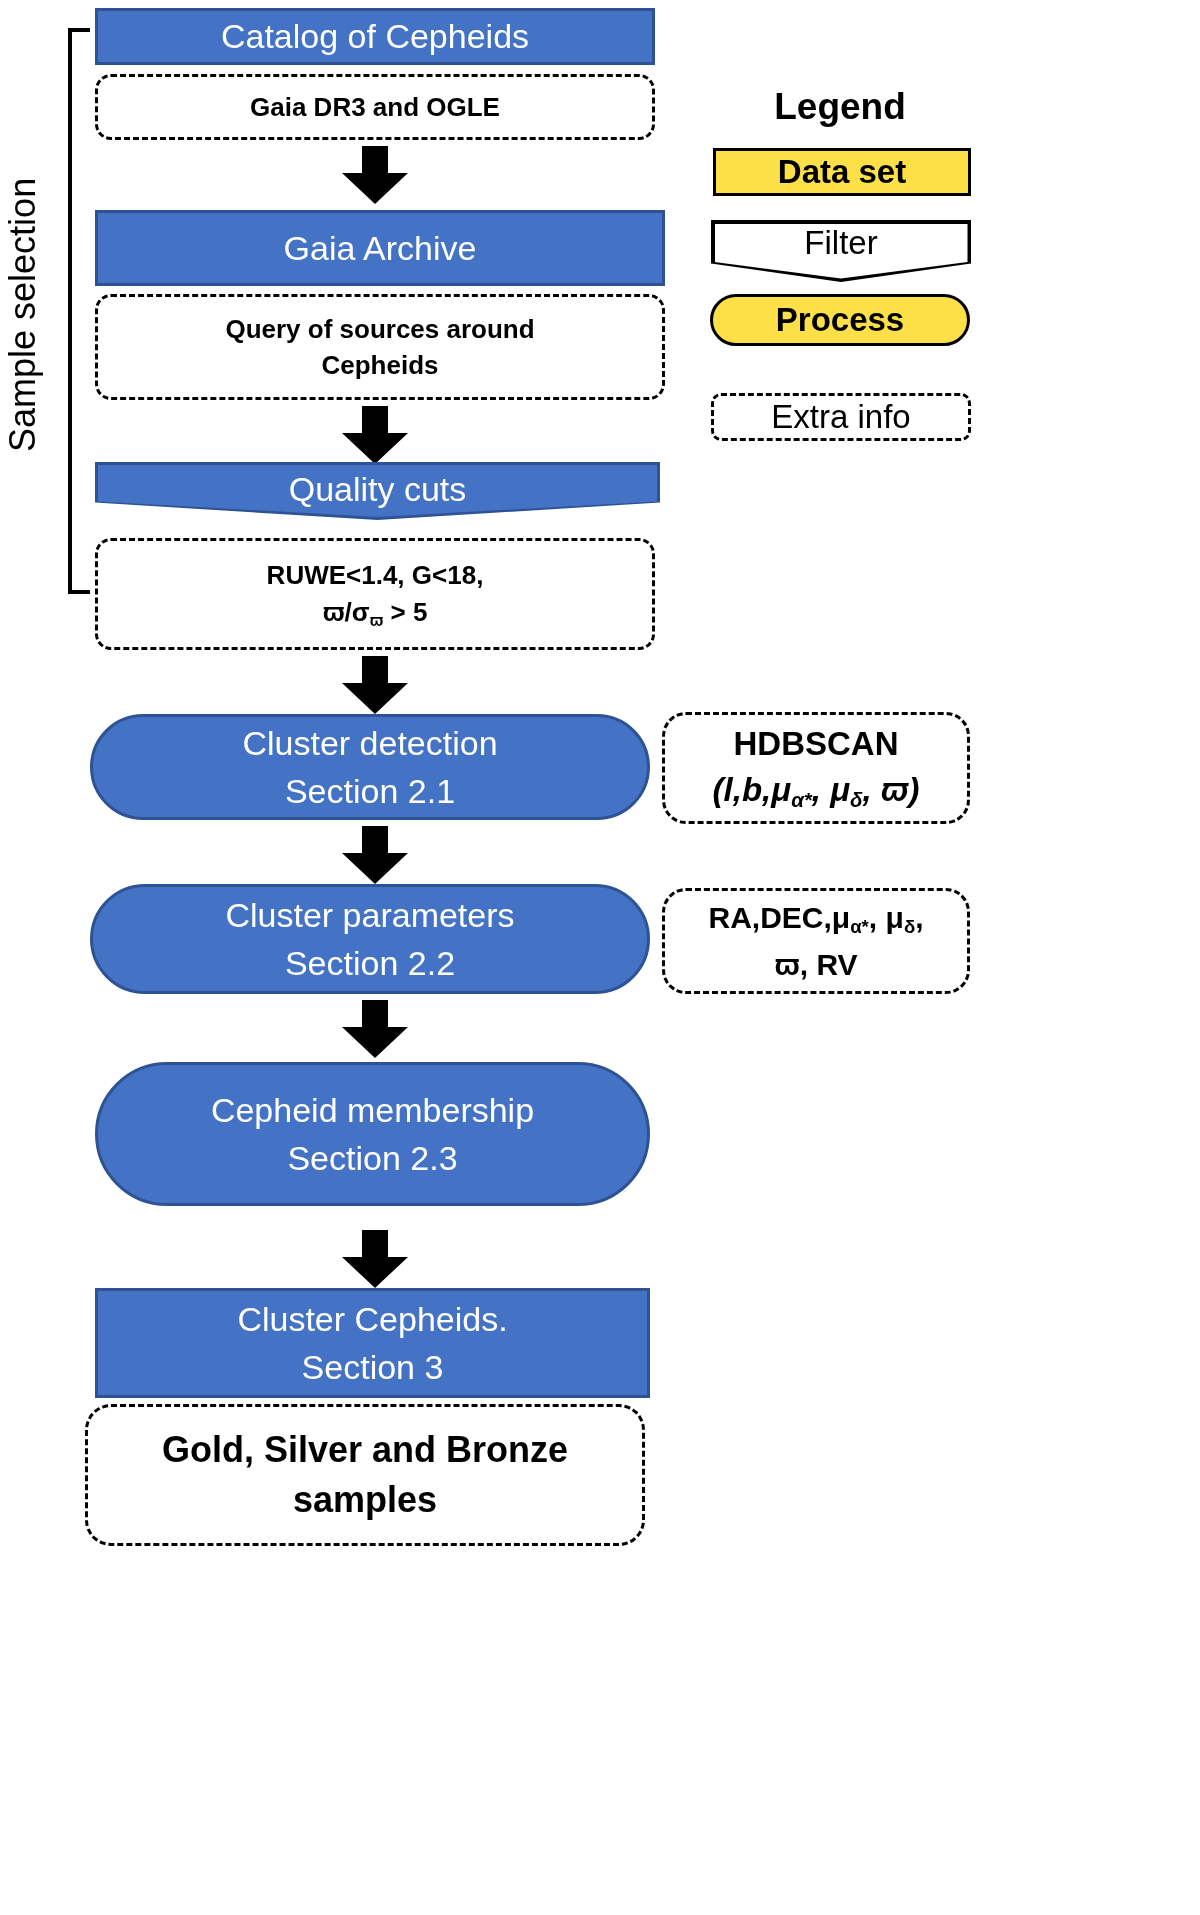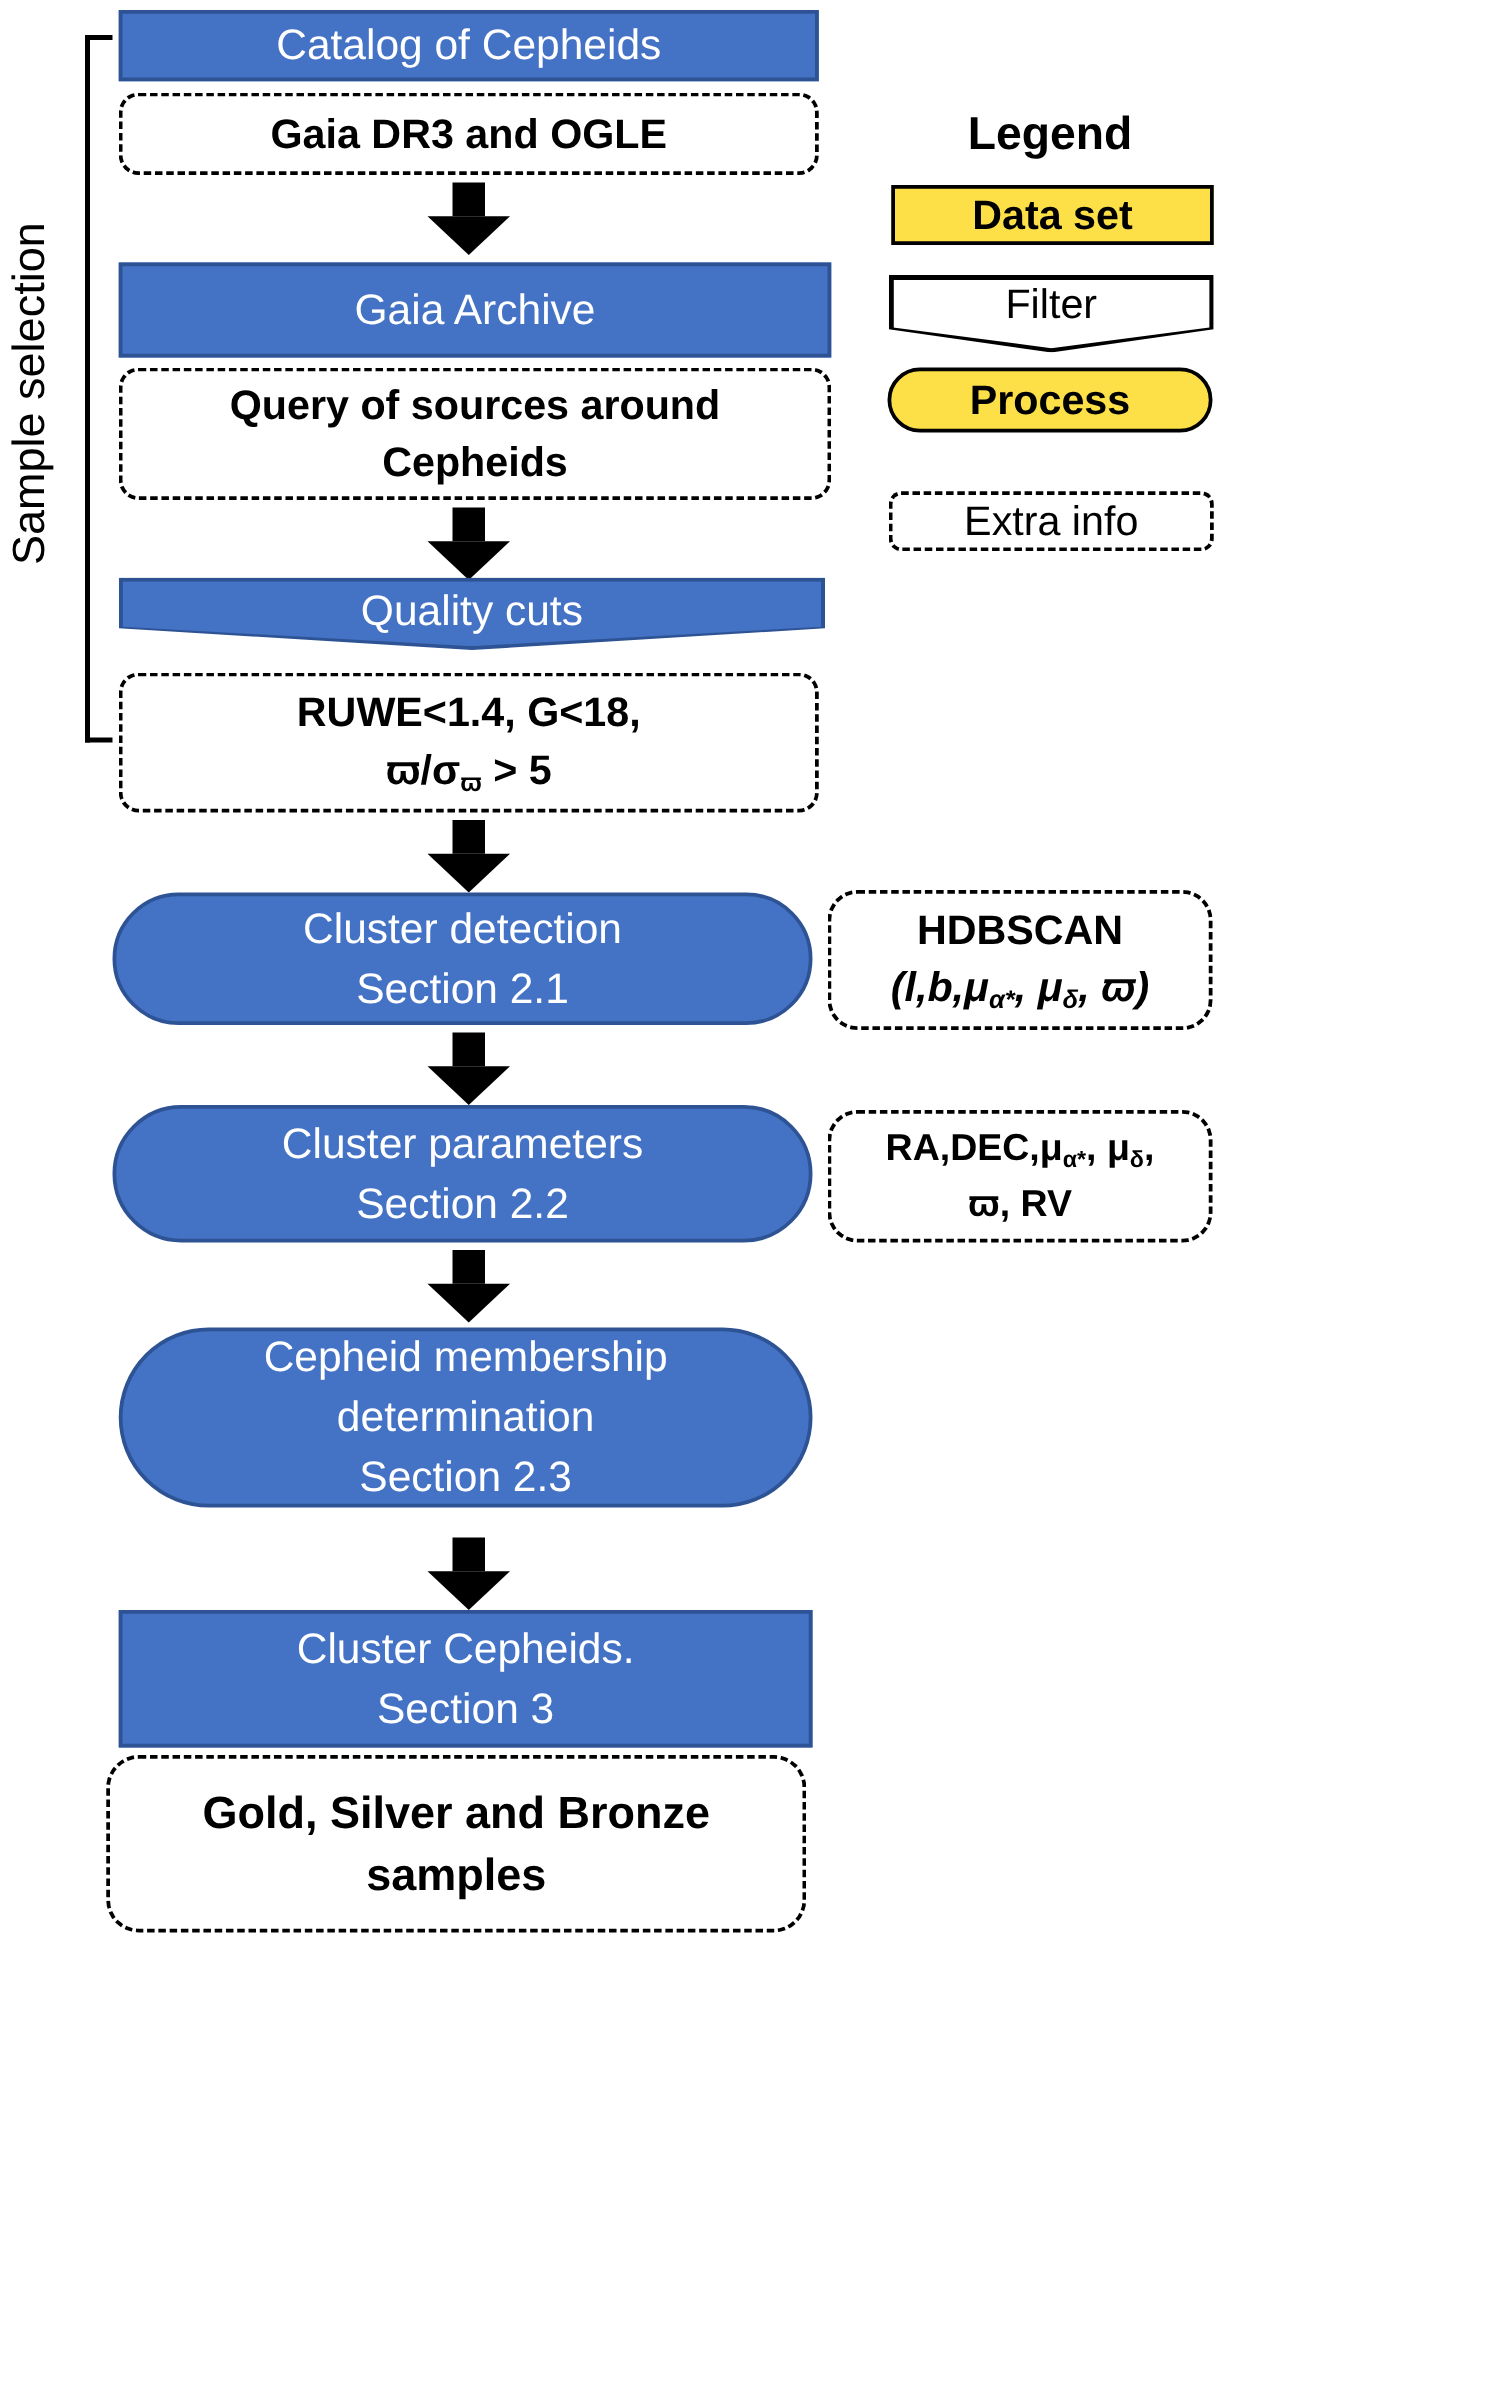--- a/index.html
+++ b/index.html
@@ -37,21 +37,21 @@
   
   .dashed-box {
     border: 3.5px dashed var(--ink);
     border-radius: 16px;
     background: #ffffff;
     color: var(--ink);
     font-weight: bold;
     display: flex; flex-direction: column;
     align-items: center; justify-content: center;
     text-align: center;
-    font-size: 33px;
+    font-size: 26px;
     line-height: 1.4;
   }
 
   
   .filter-node { position: absolute; }
   .filter-outer, .filter-inner {
     position: absolute;
     clip-path: polygon(0 0, 100% 0, 100% 70%, 50% 100%, 0 70%);
   }
   .filter-outer { inset: 0; background: var(--node-border); }
@@ -184,21 +184,20 @@
     <span>ϖ, RV</span>
   </div>
 
   <div class="arrow" style="left:342px; top:1000px;">
     <div class="arrow-stem"></div>
     <div class="arrow-head"></div>
   </div>
 
   <div class="abs blue-rect stadium" style="left:95px; top:1062px; width:555px; height:144px;">
     <span>Cepheid membership</span>
-    <span>determination</span>
     <span>Section 2.3</span>
   </div>
 
   <div class="arrow" style="left:342px; top:1230px;">
     <div class="arrow-stem"></div>
     <div class="arrow-head"></div>
   </div>
 
   <div class="abs blue-rect" style="left:95px; top:1288px; width:555px; height:110px;">
     <span>Cluster Cepheids.</span>

